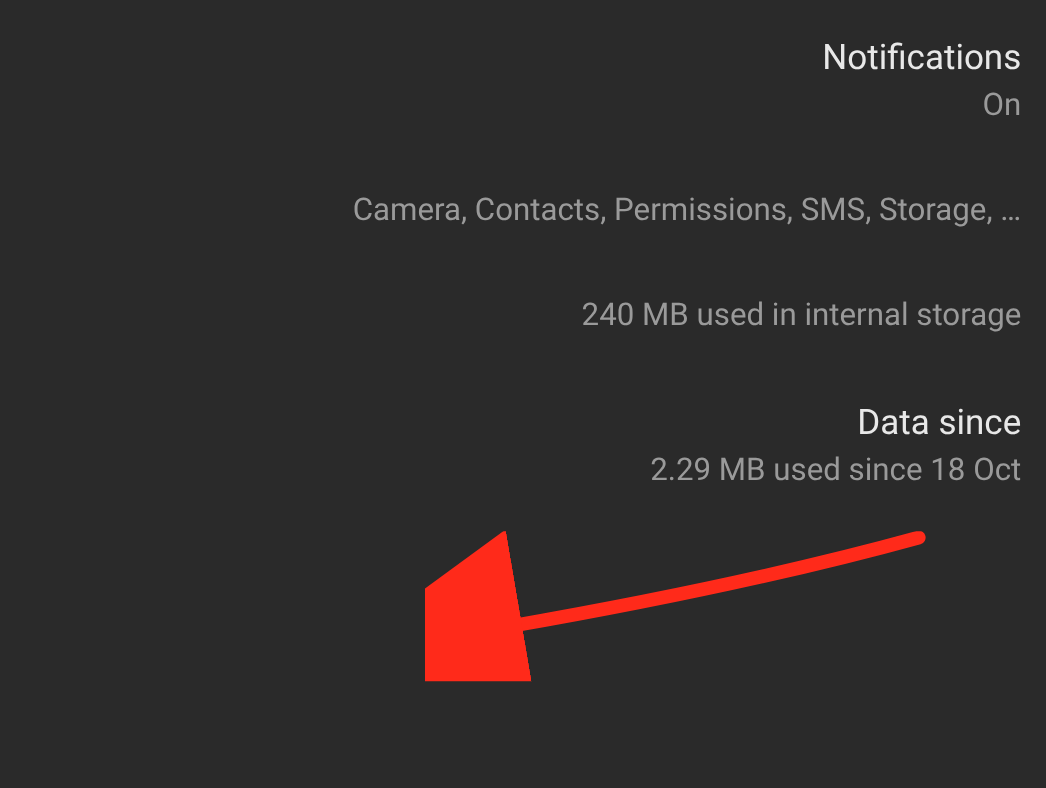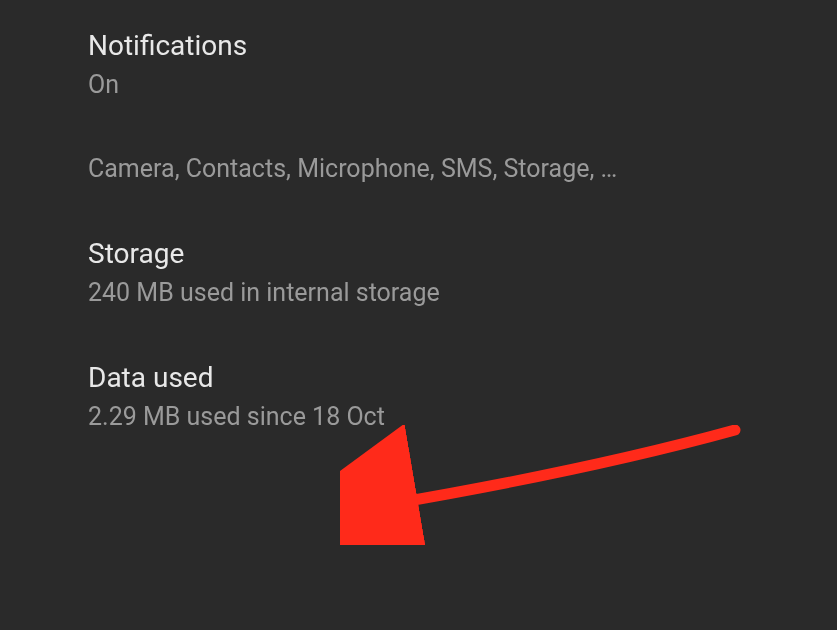--- a/index.html
+++ b/index.html
@@ -9,23 +9,24 @@
     }
     body {
       width: 837px;
       height: 630px;
       background-color: #2a2a2a;
       font-family: Roboto, "Helvetica Neue", Arial, sans-serif;
       overflow: hidden;
       position: relative;
     }
     .settings-list {
-      padding-left: 88px;
+      padding-left: 120px;
       padding-right: 20px;
       padding-top: 16px;
+      text-align: right;
     }
     .settings-item {
       padding-top: 12px;
       padding-bottom: 38px;
       cursor: pointer;
     }
     .item-title {
       color: #e8e8e8;
       font-size: 28px;
       font-weight: 400;
@@ -52,30 +53,29 @@
 <body>
 
 <div class="settings-list">
 
   <div class="settings-item">
     <div class="item-title">Notifications</div>
     <div class="item-subtitle">On</div>
   </div>
 
   <div class="settings-item">
-    <div class="item-subtitle">Camera, Contacts, Microphone, SMS, Storage, …</div>
+    <div class="item-subtitle">Camera, Contacts, Permissions, SMS, Storage, …</div>
   </div>
 
   <div class="settings-item">
-    <div class="item-title">Storage</div>
     <div class="item-subtitle">240 MB used in internal storage</div>
   </div>
 
   <div class="settings-item">
-    <div class="item-title">Data used</div>
+    <div class="item-title">Data since</div>
     <div class="item-subtitle">2.29 MB used since 18 Oct</div>
   </div>
 
 </div>
 
 <svg class="arrow-annotation" width="410" height="120" viewBox="0 0 410 120">
   <defs>
     <marker id="arrowhead" markerWidth="14" markerHeight="14" refX="3" refY="7" orient="auto">
       <polygon points="0 0, 14 7, 0 14" fill="#ff2a1a"></polygon>
     </marker>

